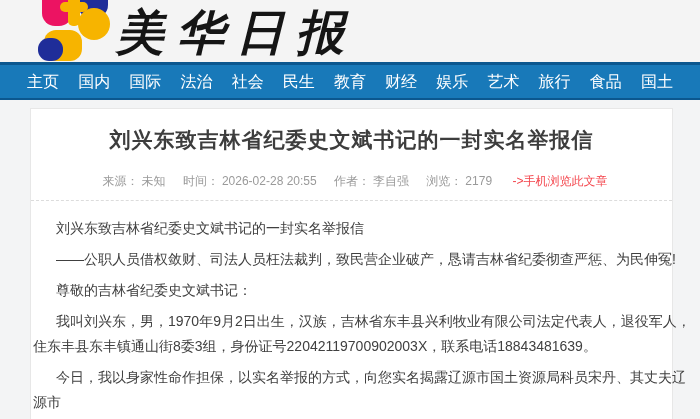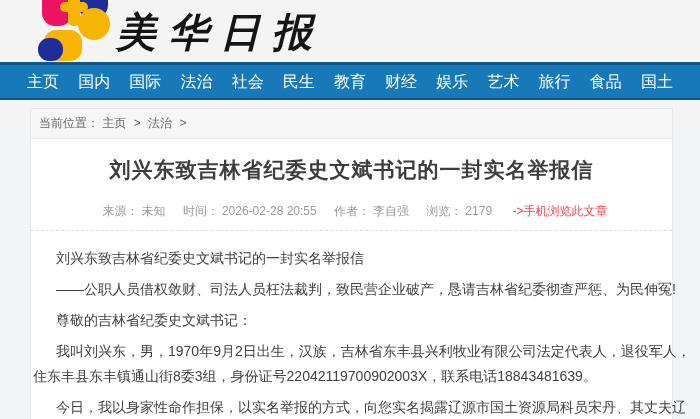--- a/index.html
+++ b/index.html
@@ -4,21 +4,21 @@
 <style>
   * { margin:0; padding:0; box-sizing:border-box; }
   html,body { width:700px; height:419px; overflow:hidden; }
   body { font-family:"Liberation Sans","DejaVu Sans",sans-serif; background:#f3f4f5; }
 
   
   .header { height:62px; background:#f4f4f4; display:flex; align-items:center; padding-left:38px; overflow:hidden; }
   .logo { display:flex; align-items:flex-start; height:62px; overflow:hidden; cursor:pointer; }
   .logo-mark { margin-top:-14px; flex:0 0 auto; }
   .logo-text { font-family:"DejaVu Serif","Liberation Serif",serif; font-weight:bold; font-style:italic;
-               font-size:40px; letter-spacing:12px; color:#151515; line-height:64px; margin-left:6px; white-space:nowrap; }
+               font-size:48px; letter-spacing:12px; color:#151515; line-height:64px; margin-left:6px; white-space:nowrap; }
 
   
   .nav { height:38px; background:#1879b9; border-top:3px solid #0b578f; border-bottom:2px solid #0b578f;
          display:flex; justify-content:space-between; align-items:center; padding:0 27px; }
   .nav a { color:#ffffff; font-size:16px; text-decoration:none; line-height:33px; white-space:nowrap; cursor:pointer; }
 
   
   .content-box { margin:8px 0 0 30px; width:643px; min-height:311px; background:#ffffff;
                  border:1px solid #e7e7e7; border-bottom:none; }
   .crumb { height:30px; line-height:29px; background:#f6f6f6; border-bottom:1px solid #e9e9e9;
@@ -67,27 +67,20 @@
   <a>财经</a>
   <a>娱乐</a>
   <a>艺术</a>
   <a>旅行</a>
   <a>食品</a>
   <a>国土</a>
 </div>
 
 <div class="content-box">
 
-  <div class="crumb">
-    <span>当前位置：</span>
-    <a>主页</a>
-    <span class="sep">&gt;</span>
-    <a>法治</a>
-    <span class="sep">&gt;</span>
-  </div>
 
   <h1 class="article-title">刘兴东致吉林省纪委史文斌书记的一封实名举报信</h1>
 
   <div class="meta">
     <span class="seg"><span class="lbl">来源：</span><span>未知</span></span>
     <span class="seg"><span class="lbl">时间：</span><span>2026-02-28 20:55</span></span>
     <span class="seg"><span class="lbl">作者：</span><span>李自强</span></span>
     <span class="seg"><span class="lbl">浏览：</span><span>2179</span></span>
     <a class="mobile">-&gt;手机浏览此文章</a>
   </div>

